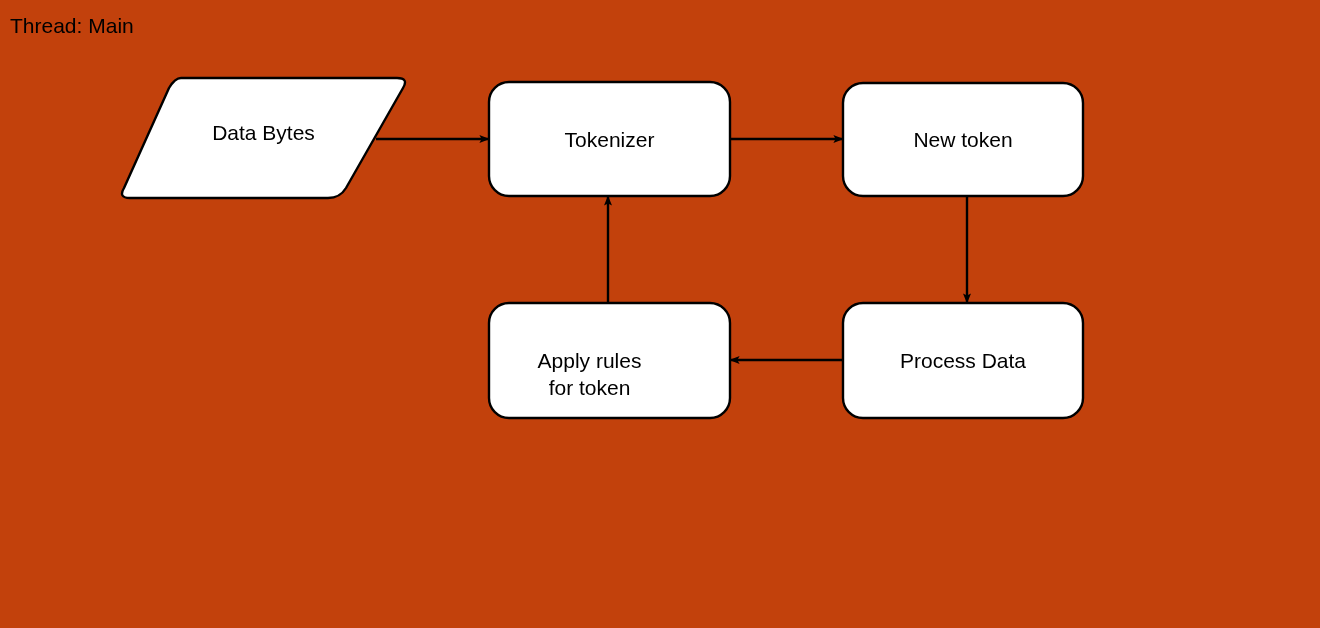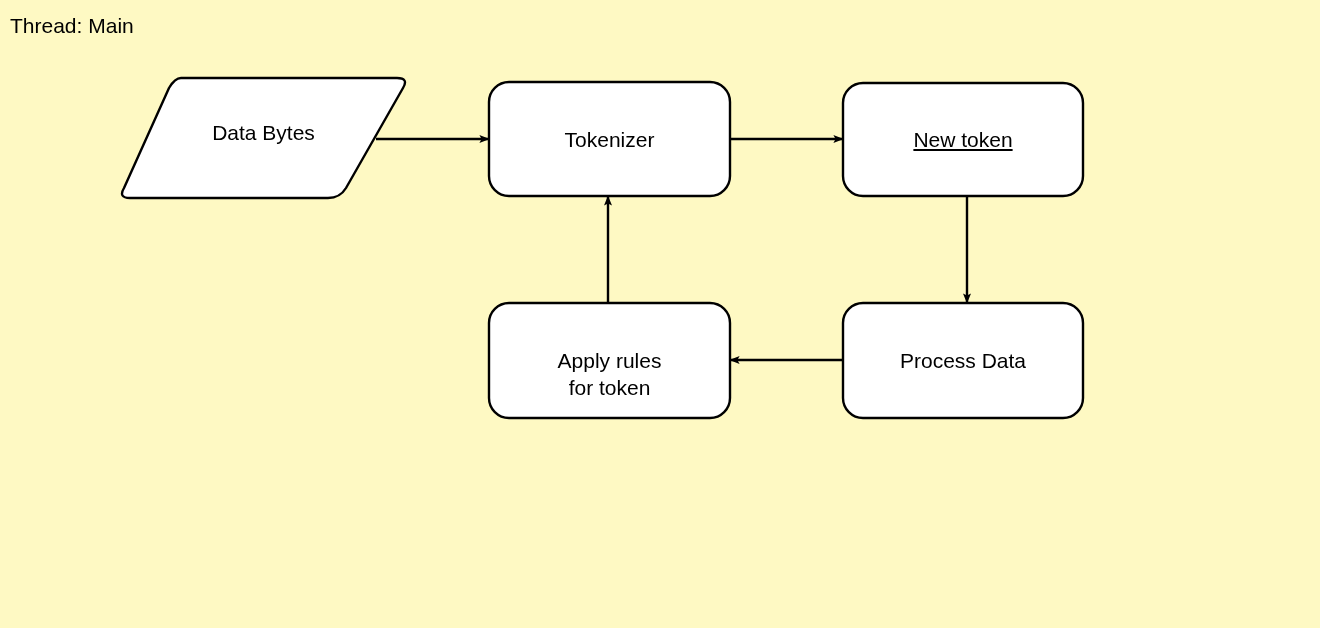--- a/index.html
+++ b/index.html
@@ -9,21 +9,21 @@
     background: #ffffff;
   }
   body {
     font-family: "Liberation Sans", sans-serif;
     color: #000000;
   }
   #canvas {
     position: relative;
     width: 1320px;
     height: 628px;
-    background: #fef9c3;
+    background: #c2410c;
     overflow: hidden;
   }
   #diagram-svg {
     position: absolute;
     left: 0;
     top: 0;
     width: 1320px;
     height: 628px;
   }
   .thread-label {
@@ -56,22 +56,22 @@
     text-align: center;
     font-size: 21px;
     line-height: 27px;
     color: #000000;
     pointer-events: none;
     white-space: pre-line;
   }
   
   #text-data-bytes   { left: 124px; top: 78px;  width: 279px; height: 108px; }
   #text-tokenizer    { left: 489px; top: 82px;  width: 241px; height: 114px; text-align: right; }
-  #text-new-token    { left: 843px; top: 83px;  width: 240px; height: 113px; text-decoration: underline; }
-  #text-apply-rules  { left: 489px; top: 303px; width: 241px; height: 141px; }
+  #text-new-token    { left: 843px; top: 83px;  width: 240px; height: 113px; }
+  #text-apply-rules  { left: 469px; top: 303px; width: 241px; height: 141px; }
   #text-process-data { left: 843px; top: 303px; width: 240px; height: 115px; }
 </style>
 </head>
 <body>
 
 <div id="canvas">
 
   <div class="thread-label">Thread: Main</div>
 
   <svg id="diagram-svg" viewBox="0 0 1320 628" xmlns="http://www.w3.org/2000/svg">

